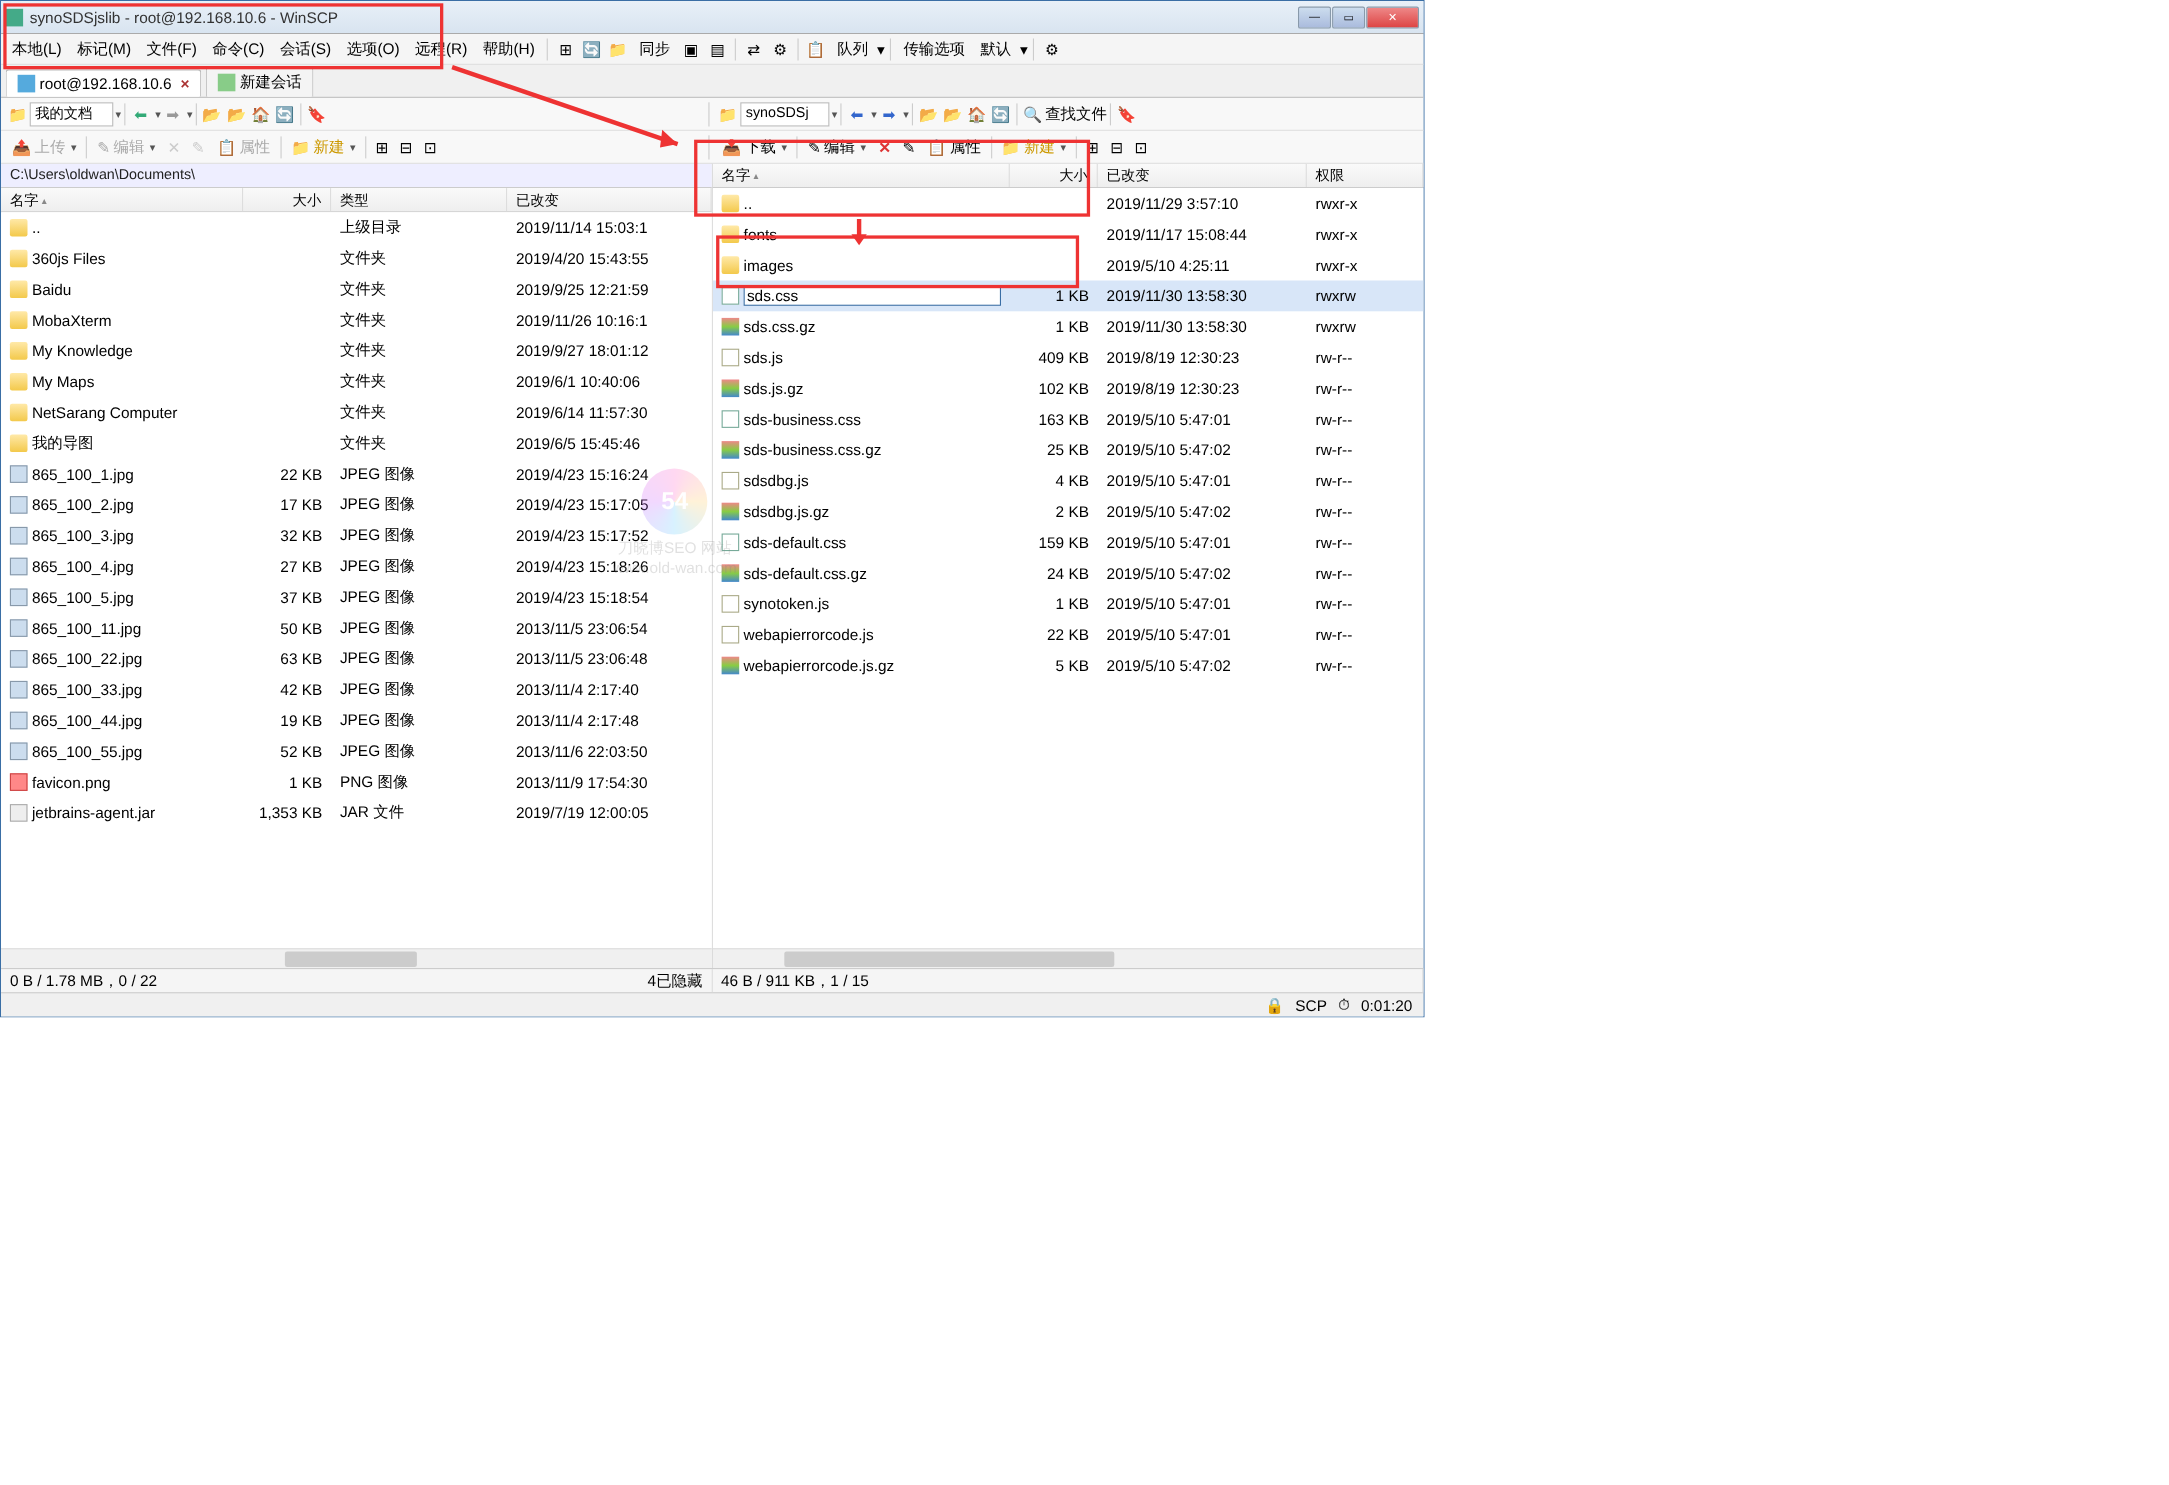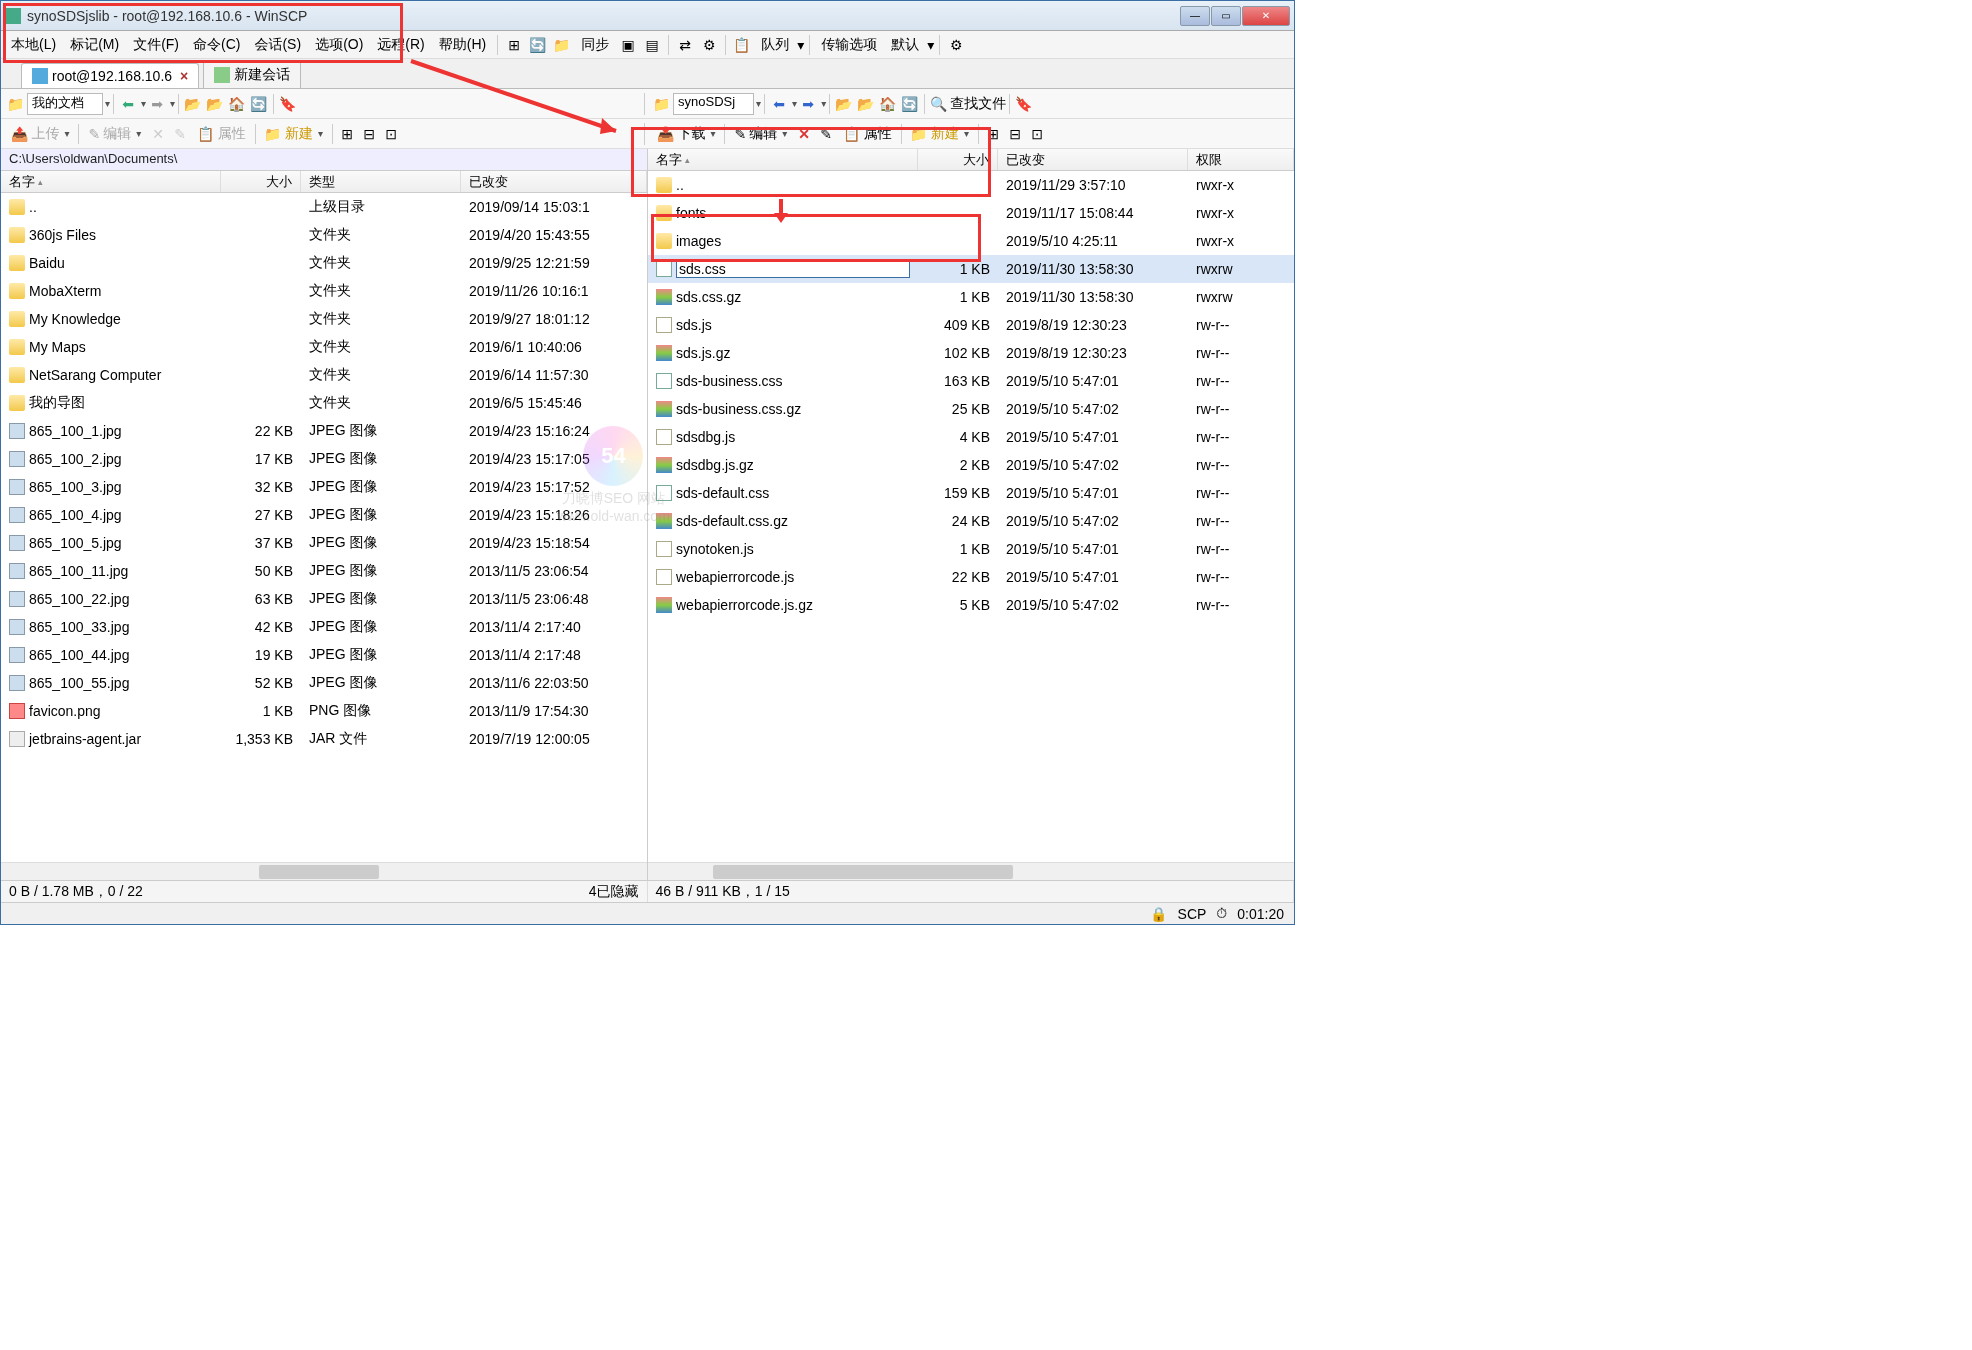--- a/index.html
+++ b/index.html
@@ -8,21 +8,21 @@
 .titlebar { height: 30px; background: linear-gradient(#e8f0f8,#d8e4f0); display: flex; align-items: center; padding: 0 4px; border-bottom: 1px solid #aaa; }
 .titlebar .ticon { width: 16px; height: 16px; background: #4a8; margin-right: 6px; }
 .titlebar .ttext { flex: 1; color: #333; }
 .winbtns { display: flex; gap: 1px; margin-left: auto; }
 .winbtn { width: 30px; height: 20px; background: linear-gradient(#cde,#abd); border: 1px solid #89a; border-radius: 2px; display: flex; align-items: center; justify-content: center; font-size: 10px; cursor: pointer; }
 .winbtn.close { background: linear-gradient(#e88,#d44); color: #fff; width: 48px; }
 .menubar { height: 28px; display: flex; align-items: center; padding: 2px 4px; background: #f5f5f5; border-bottom: 1px solid #ddd; gap: 2px; }
 .menubar .mi { padding: 2px 6px; cursor: pointer; }
 .menubar .ico, .toolbar .ico { width: 18px; height: 18px; margin: 0 2px; display: inline-flex; align-items: center; justify-content: center; border: 1px solid transparent; cursor: pointer; }
 .menubar .sep, .toolbar .sep { width: 1px; height: 20px; background: #ccc; margin: 0 3px; }
-.tabbar { height: 30px; display: flex; align-items: flex-end; background: #f0f0f0; padding: 2px 6px 0 20px; border-bottom: 1px solid #bbb; gap: 4px; }
+.tabbar { height: 30px; display: flex; align-items: flex-end; background: #f0f0f0; padding: 2px 6px 0 4px; border-bottom: 1px solid #bbb; gap: 4px; }
 .tab { padding: 4px 10px; background: #fff; border: 1px solid #bbb; border-bottom: none; border-radius: 3px 3px 0 0; display: flex; align-items: center; gap: 4px; cursor: pointer; }
 .tab .x { color: #a33; margin-left: 4px; font-weight: bold; }
 .toolbar { height: 30px; display: flex; align-items: center; padding: 2px 4px; background: #f8f8f8; border-bottom: 1px solid #ddd; }
 .toolbar select, .toolbar .combo { height: 22px; border: 1px solid #bbb; padding: 0 18px 0 4px; background: #fff; font-size: 13px; }
 .toolbar .btn { padding: 2px 6px; display: flex; align-items: center; gap: 3px; cursor: pointer; }
 .toolbar .btn.disabled { color: #aaa; }
 .toolbar .arrow { font-size: 10px; color: #555; margin-left: 2px; }
 .panes { display: flex; height: calc(100% - 30px - 28px - 30px - 30px - 30px - 22px - 22px); }
 .pane { flex: 1; display: flex; flex-direction: column; border-right: 1px solid #ccc; min-width: 0; }
 .pane:last-child { border-right: none; }
@@ -199,21 +199,21 @@
         <div class="col" style="flex:1">已改变</div>
       </div>
       <div class="filelist" id="left-list">
           <div class="row">
             <div class="cell" style="width:220px">
               <span class="fic up"></span>
               <span>..</span>
             </div>
             <div class="cell size" style="width:80px"></div>
             <div class="cell" style="width:160px">上级目录</div>
-            <div class="cell" style="flex:1">2019/09/14  15:03:1</div>
+            <div class="cell" style="flex:1">2019/11/14  15:03:1</div>
           </div>
           <div class="row">
             <div class="cell" style="width:220px">
               <span class="fic folder"></span>
               <span>360js Files</span>
             </div>
             <div class="cell size" style="width:80px"></div>
             <div class="cell" style="width:160px">文件夹</div>
             <div class="cell" style="flex:1">2019/4/20  15:43:55</div>
           </div>

